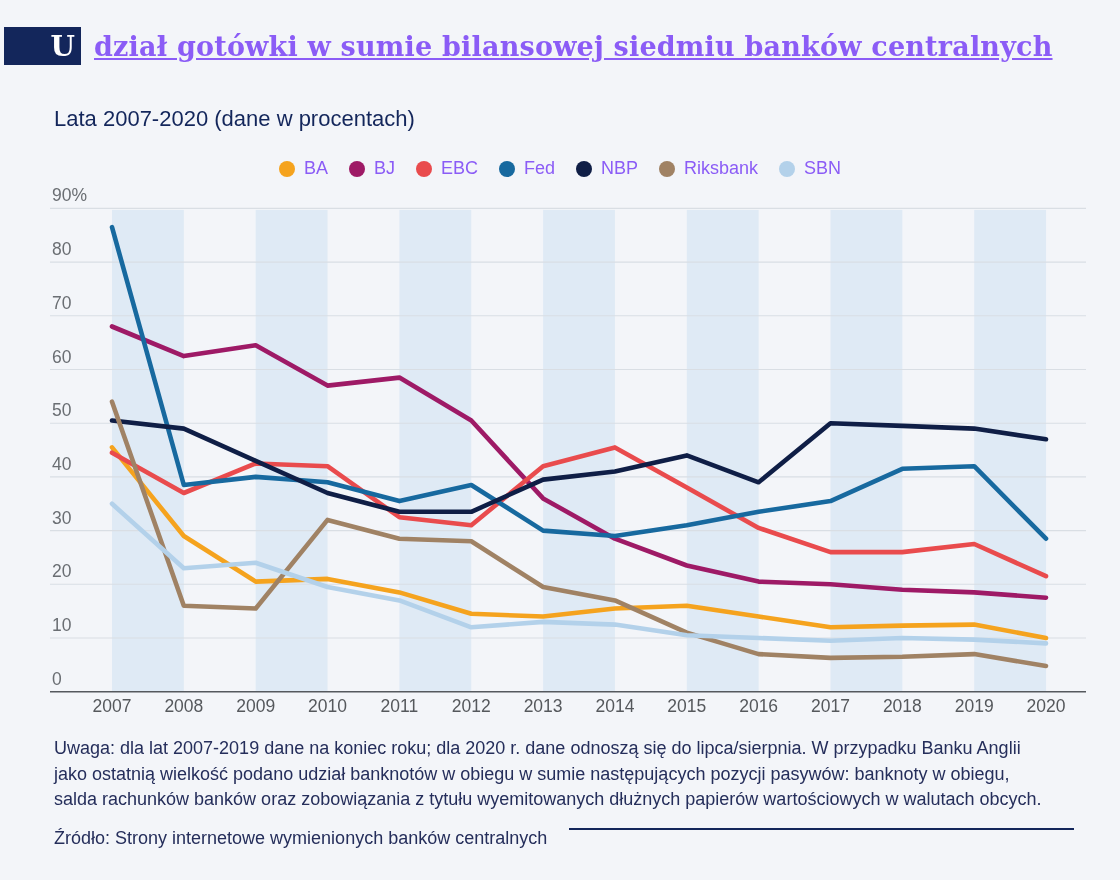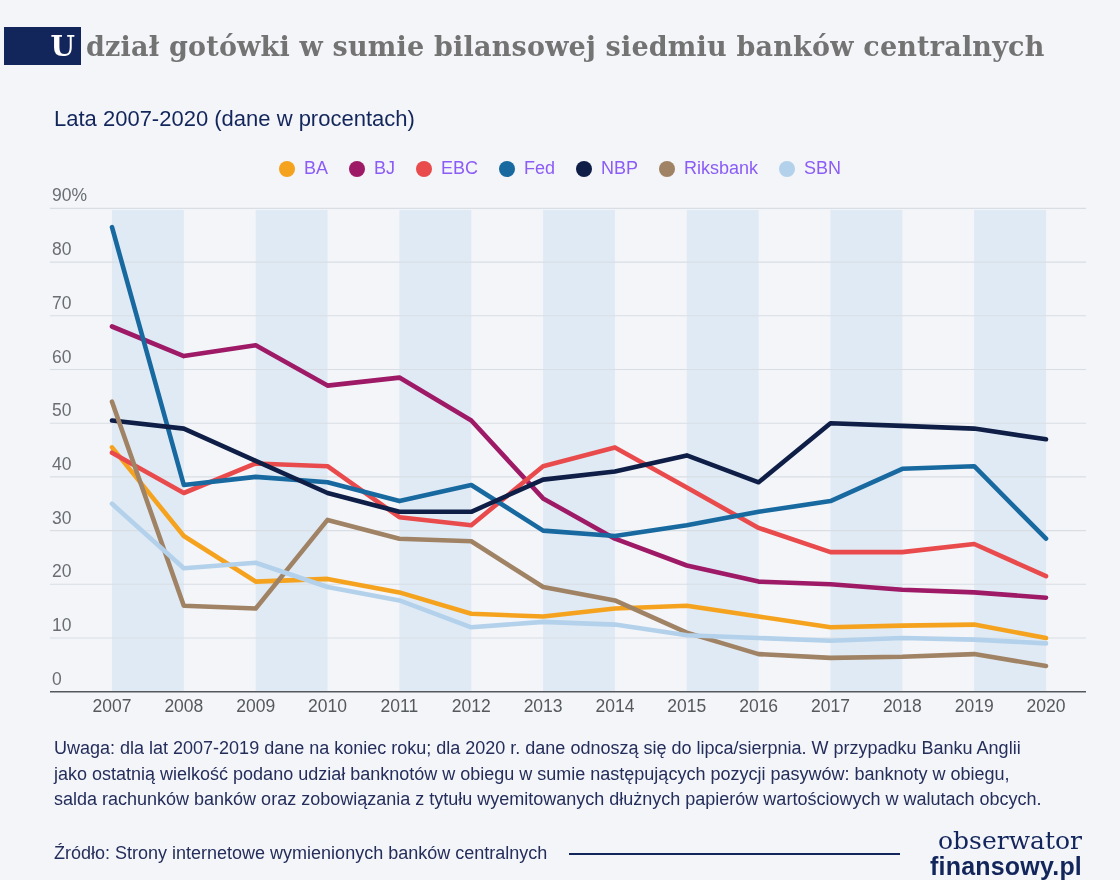--- a/index.html
+++ b/index.html
@@ -8,39 +8,39 @@
     background:#F3F5F9;
     font-family:"Liberation Sans",sans-serif;
   }
   .titlebar{position:absolute;left:4px;top:27px;display:flex;align-items:stretch;}
   .title-badge{
     width:77px;height:38px;background:#13265B;color:#FFFFFF;
     font-family:"DejaVu Serif",serif;font-weight:bold;font-size:28px;
     display:flex;align-items:center;justify-content:flex-end;padding-right:6px;box-sizing:border-box;
   }
   .title-text{
-    font-family:"DejaVu Serif",serif;font-weight:bold;font-size:27px;color:#737373;
-    margin-left:5px;display:flex;align-items:center;letter-spacing:.2px;
+    font-family:"DejaVu Serif",serif;font-weight:bold;font-size:27px;color:#8b5cf6;
+    margin-left:13px;display:flex;align-items:center;letter-spacing:.2px;text-decoration:underline;
   }
   .subtitle{position:absolute;left:54px;top:106px;font-size:22px;color:#13265B;}
   .legend{
     position:absolute;left:0;top:158px;width:1120px;
     display:flex;justify-content:center;align-items:center;gap:21px;
   }
   .legend-item{display:flex;align-items:center;gap:9px;}
   .legend-dot{width:16px;height:16px;border-radius:50%;}
   .legend-label{font-size:18px;color:#8b5cf6;}
   svg.chart{position:absolute;left:0;top:150px;}
   .note{
     position:absolute;left:54px;top:736px;width:995px;
     font-size:18px;line-height:1.42;color:#252E5B;
   }
   .footer-row{
     position:absolute;left:54px;top:828px;width:1028px;
-    display:flex;align-items:center;gap:22px;
+    display:flex;gap:22px;
   }
   .source{font-size:18px;color:#252E5B;white-space:nowrap;}
   .rule{flex:1;height:2px;background:#13265B;margin-right:8px;}
   .logo{display:flex;flex-direction:column;align-items:flex-end;line-height:1.02;color:#13265B;}
   .logo-l1{font-family:"DejaVu Serif",serif;font-size:25px;}
   .logo-l2{font-weight:bold;font-size:25px;letter-spacing:.2px;}
 </style>
 </head>
 <body>
 
@@ -133,17 +133,13 @@
     <polyline points="112.0,270.5 183.8,278.6 255.7,310.8 327.5,343.0 399.4,361.8 471.3,361.8 543.1,329.6 614.9,321.5 686.8,305.4 758.6,332.3 830.5,273.2 902.3,275.9 974.2,278.6 1046.0,289.3" fill="none" stroke="#0F1E46" stroke-width="4.6" stroke-linejoin="round" stroke-linecap="round"></polyline>
     <polyline points="112.0,251.7 183.8,455.8 255.7,458.5 327.5,369.9 399.4,388.7 471.3,391.3 543.1,437.0 614.9,450.4 686.8,482.6 758.6,504.1 830.5,507.9 902.3,506.8 974.2,504.1 1046.0,515.9" fill="none" stroke="#A08264" stroke-width="4.6" stroke-linejoin="round" stroke-linecap="round"></polyline>
     <polyline points="112.0,353.8 183.8,418.2 255.7,412.8 327.5,437.0 399.4,450.4 471.3,477.3 543.1,471.9 614.9,474.6 686.8,485.3 758.6,488.0 830.5,490.7 902.3,488.0 974.2,489.6 1046.0,493.4" fill="none" stroke="#B3D1EA" stroke-width="4.6" stroke-linejoin="round" stroke-linecap="round"></polyline>
   </svg>
 
 <div class="note">Uwaga: dla lat 2007-2019 dane na koniec roku; dla 2020 r. dane odnoszą się do lipca/sierpnia. W przypadku Banku Anglii jako ostatnią wielkość podano udział banknotów w obiegu w sumie następujących pozycji pasywów: banknoty w obiegu, salda rachunków banków oraz zobowiązania z tytułu wyemitowanych dłużnych papierów wartościowych w walutach obcych.</div>
 
 <div class="footer-row">
   <div class="source">Źródło: Strony internetowe wymienionych banków centralnych</div>
   <div class="rule"></div>
-  <div class="logo">
-    <div class="logo-l1">obserwator</div>
-    <div class="logo-l2">finansowy.pl</div>
-  </div>
 </div>
 
 </body></html>

